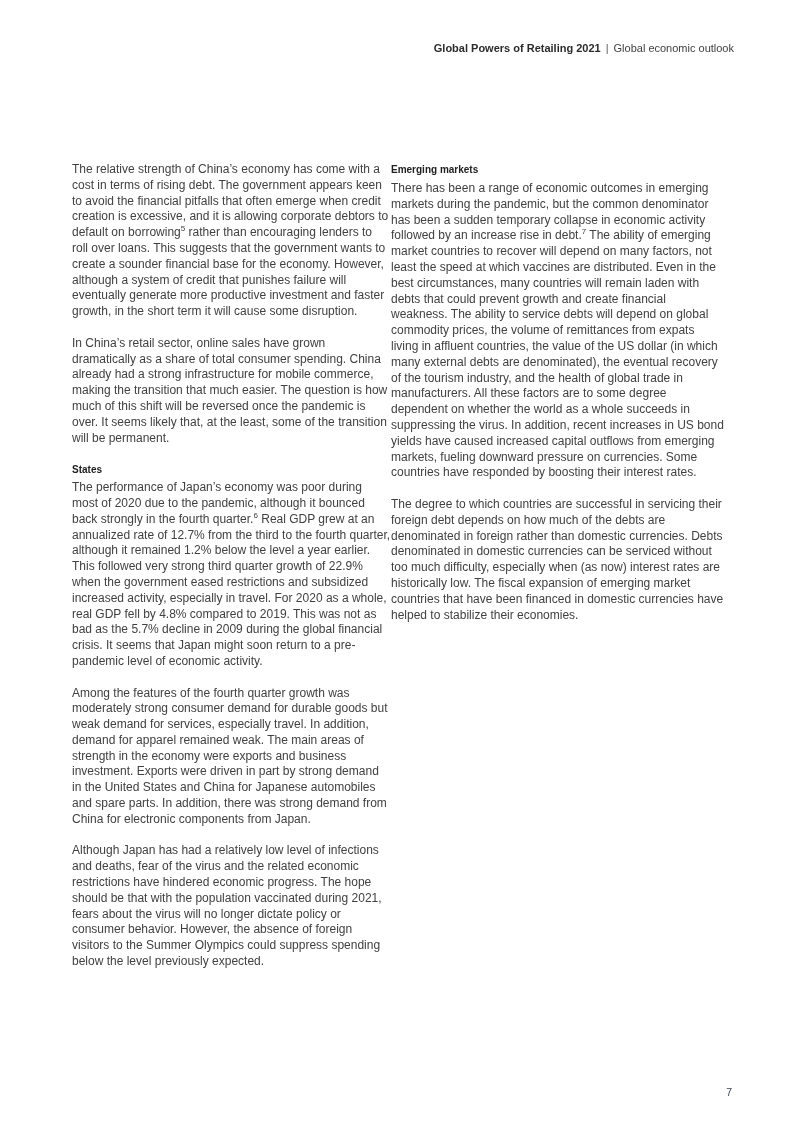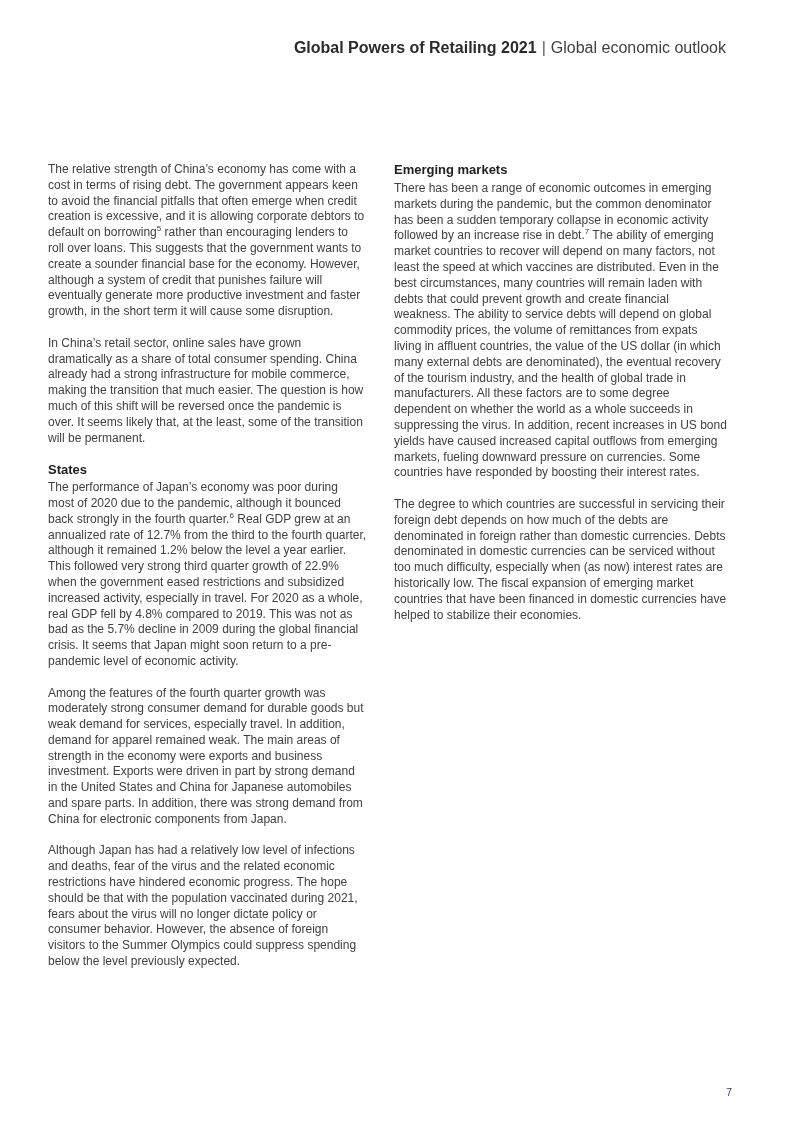--- a/index.html
+++ b/index.html
@@ -11,52 +11,51 @@
     position: relative;
     width: 793px;
     height: 1122px;
     background: #ffffff;
     overflow: hidden;
     font-family: "Liberation Sans", "DejaVu Sans", sans-serif;
   }
   .page-header {
     position: absolute;
     top: 41px;
-    right: 67px;
-    font-size: 16px;
+    right: 59px;
+    font-size: 11px;
     line-height: 14px;
     color: #414042;
     white-space: nowrap;
   }
   .header-bold { font-weight: 700; color: #2b2b2b; }
   .header-sep  { color: #58595b; padding: 0 5px; }
   .header-reg  { color: #414042; }
 
   .columns {
     position: absolute;
     top: 162px;
-    left: 48px;
+    left: 72px;
     display: flex;
-    gap: 27px;
     justify-content: center;
   }
   .col { display: block; }
   .col-left  { width: 319px; }
   .col-right { width: 334px; }
 
   .body-p {
     margin: 0 0 15.8px 0;
     font-size: 12px;
     line-height: 15.8px;
     color: #414042;
     text-align: left;
   }
   .section-heading {
     margin: 15.8px 0 2px 0;
-    font-size: 13px;
+    font-size: 10px;
     line-height: 16px;
     font-weight: 700;
     color: #212121;
   }
   .section-heading.first {
     margin-top: 0;
     margin-bottom: 3px;
   }
   sup.fn {
     font-size: 8px;

